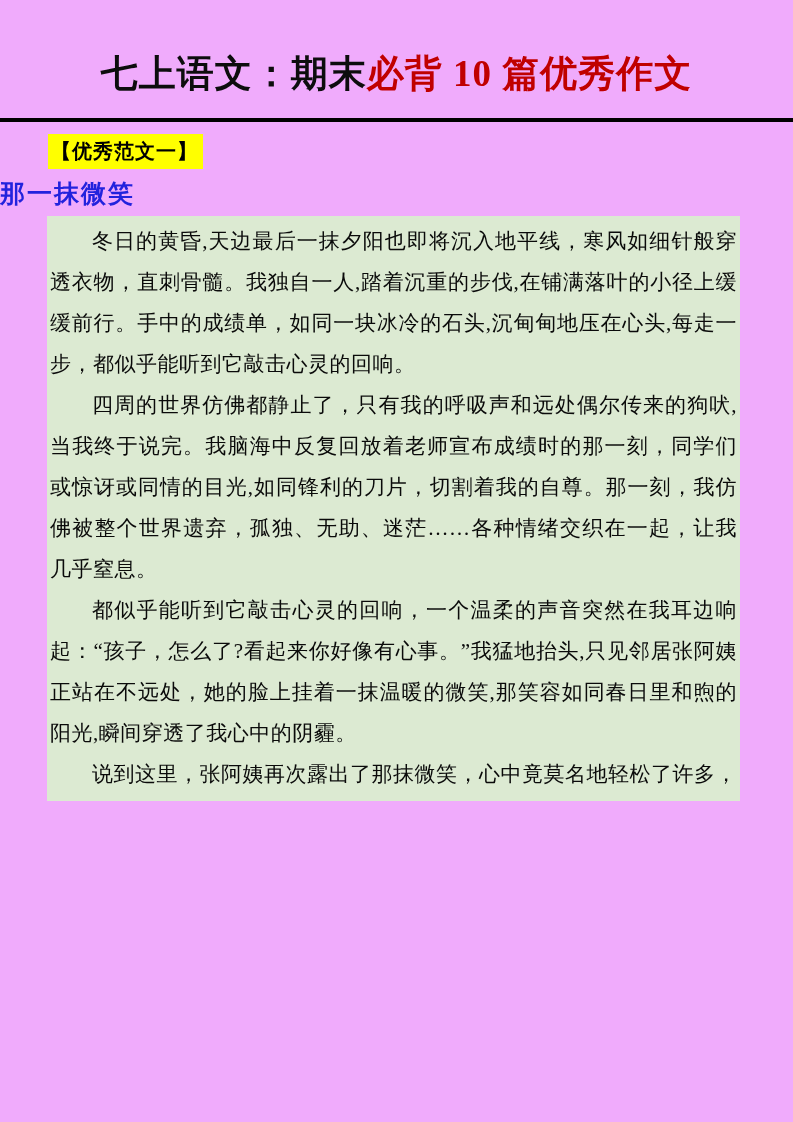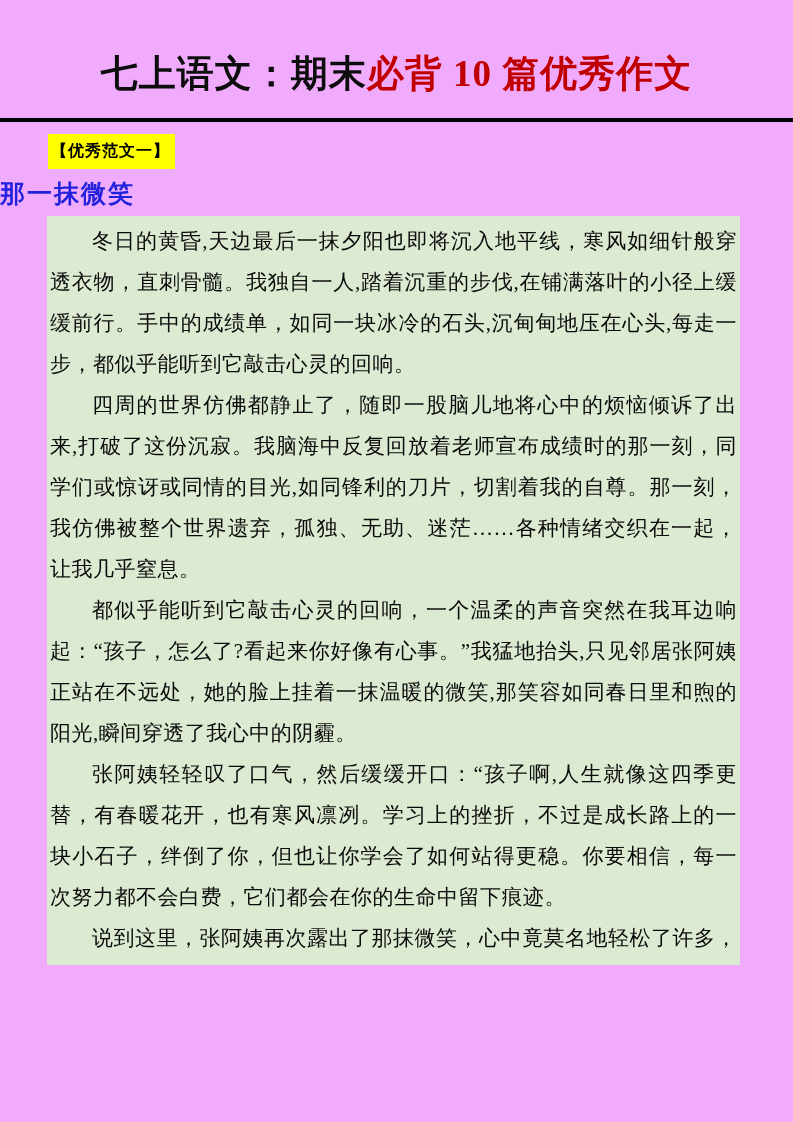--- a/index.html
+++ b/index.html
@@ -42,21 +42,21 @@
     width: 100%;
   }
   .label-row {
     margin: 12px 0 0 48px;
   }
   .section-label {
     display: inline-block;
     background: var(--highlight-yellow, #ffff00);
     color: #000;
     font-weight: bold;
-    font-size: 16px;
+    font-size: 20px;
     line-height: 28px;
     padding: 3px 5px 4px 3px;
     letter-spacing: 1px;
   }
   .essay-title {
     margin-top: 10px;
     text-align: left;
     color: var(--essay-title-blue, #2222dd);
     font-size: 25px;
     font-weight: bold;
@@ -90,19 +90,18 @@
   <div class="rule"></div>
 
   <div class="label-row">
     <span class="section-label">【优秀范文一】</span>
   </div>
 
   <h2 class="essay-title">那一抹微笑</h2>
 
   <div class="essay-body">
     <p>冬日的黄昏,天边最后一抹夕阳也即将沉入地平线，寒风如细针般穿透衣物，直刺骨髓。我独自一人,踏着沉重的步伐,在铺满落叶的小径上缓缓前行。手中的成绩单，如同一块冰冷的石头,沉甸甸地压在心头,每走一步，都似乎能听到它敲击心灵的回响。</p>
-    <p>四周的世界仿佛都静止了，随即一股脑儿地将心中的烦恼倾诉了出来,打破了这份沉寂。我脑海中反复回放着老师宣布成绩时的那一刻，同学们或惊讶或同情的目光,如同锋利的刀片，切割着我的自尊。那一刻，我仿佛被整个世界遗弃，孤独、无助、迷茫……各种情绪交织在一起，让我几乎窒息。</p>
+    <p>四周的世界仿佛都静止了，只有我的呼吸声和远处偶尔传来的狗吠,当我终于说完。我脑海中反复回放着老师宣布成绩时的那一刻，同学们或惊讶或同情的目光,如同锋利的刀片，切割着我的自尊。那一刻，我仿佛被整个世界遗弃，孤独、无助、迷茫……各种情绪交织在一起，让我几乎窒息。</p>
     <p>都似乎能听到它敲击心灵的回响，一个温柔的声音突然在我耳边响起：“孩子，怎么了?看起来你好像有心事。”我猛地抬头,只见邻居张阿姨正站在不远处，她的脸上挂着一抹温暖的微笑,那笑容如同春日里和煦的阳光,瞬间穿透了我心中的阴霾。</p>
-    <p>张阿姨轻轻叹了口气，然后缓缓开口：“孩子啊,人生就像这四季更替，有春暖花开，也有寒风凛冽。学习上的挫折，不过是成长路上的一块小石子，绊倒了你，但也让你学会了如何站得更稳。你要相信，每一次努力都不会白费，它们都会在你的生命中留下痕迹。</p>
     <p>说到这里，张阿姨再次露出了那抹微笑，心中竟莫名地轻松了许多，</p>
   </div>
 
 </div>
 
 </body></html>

